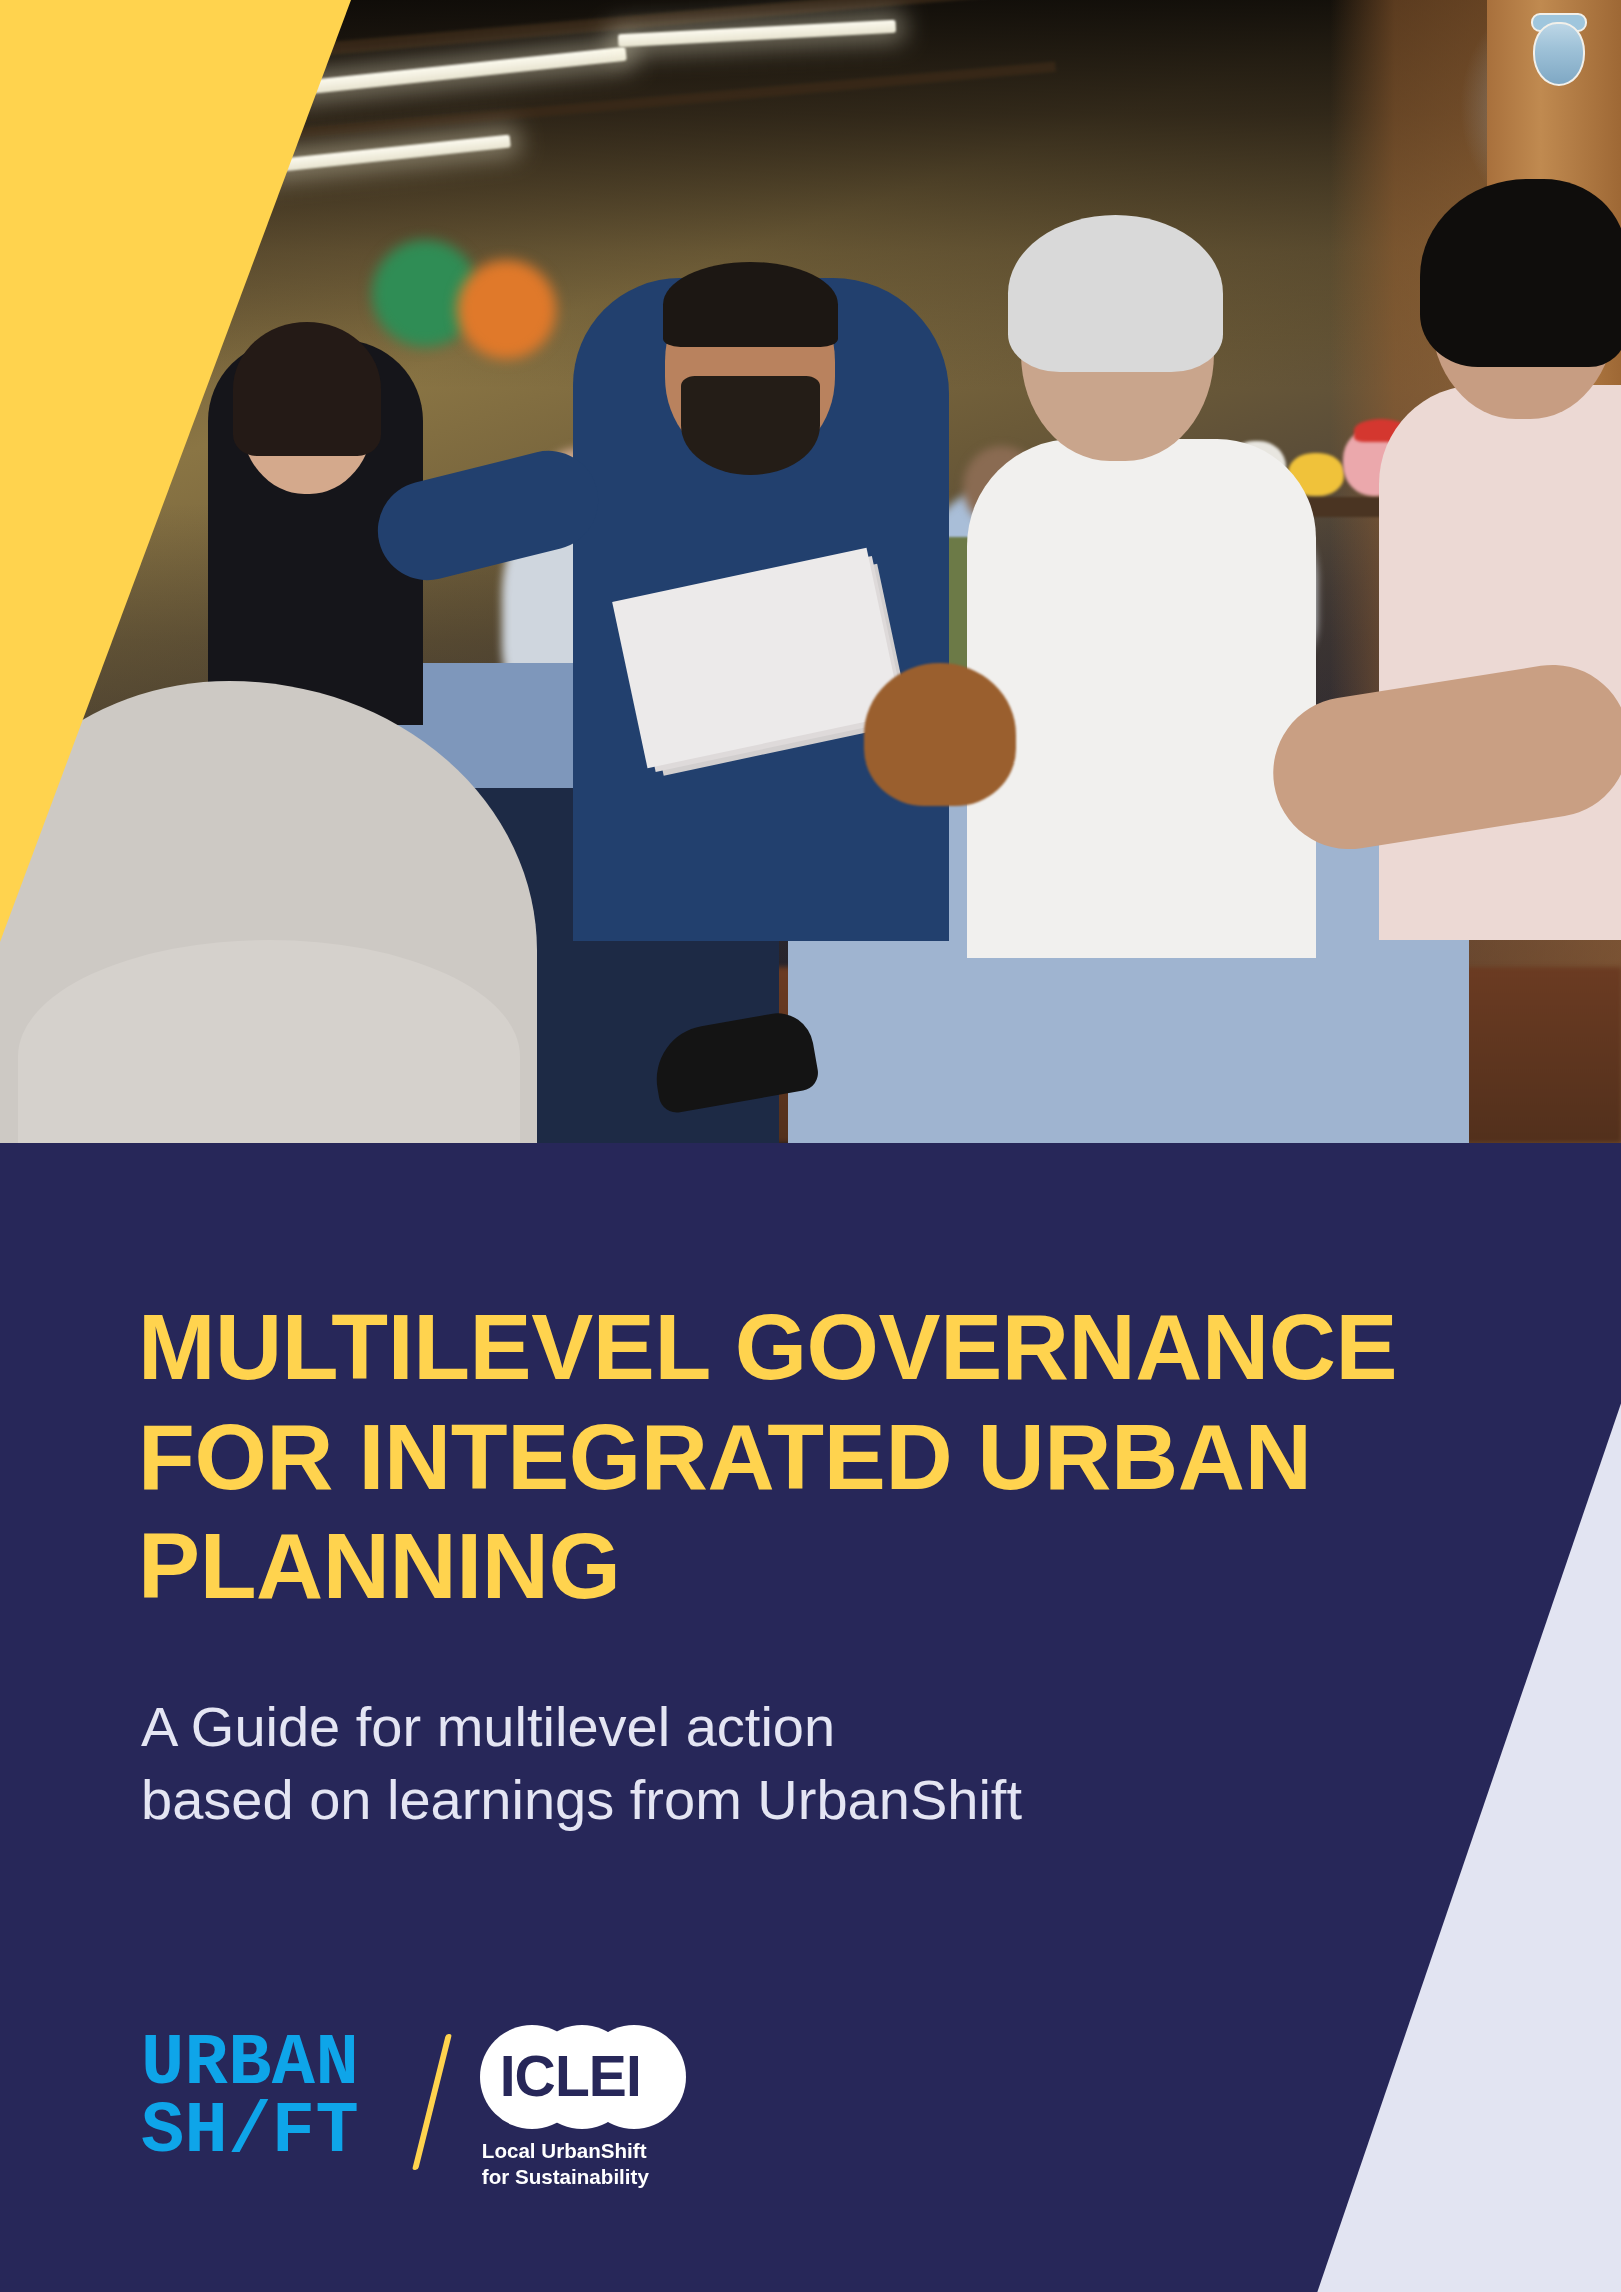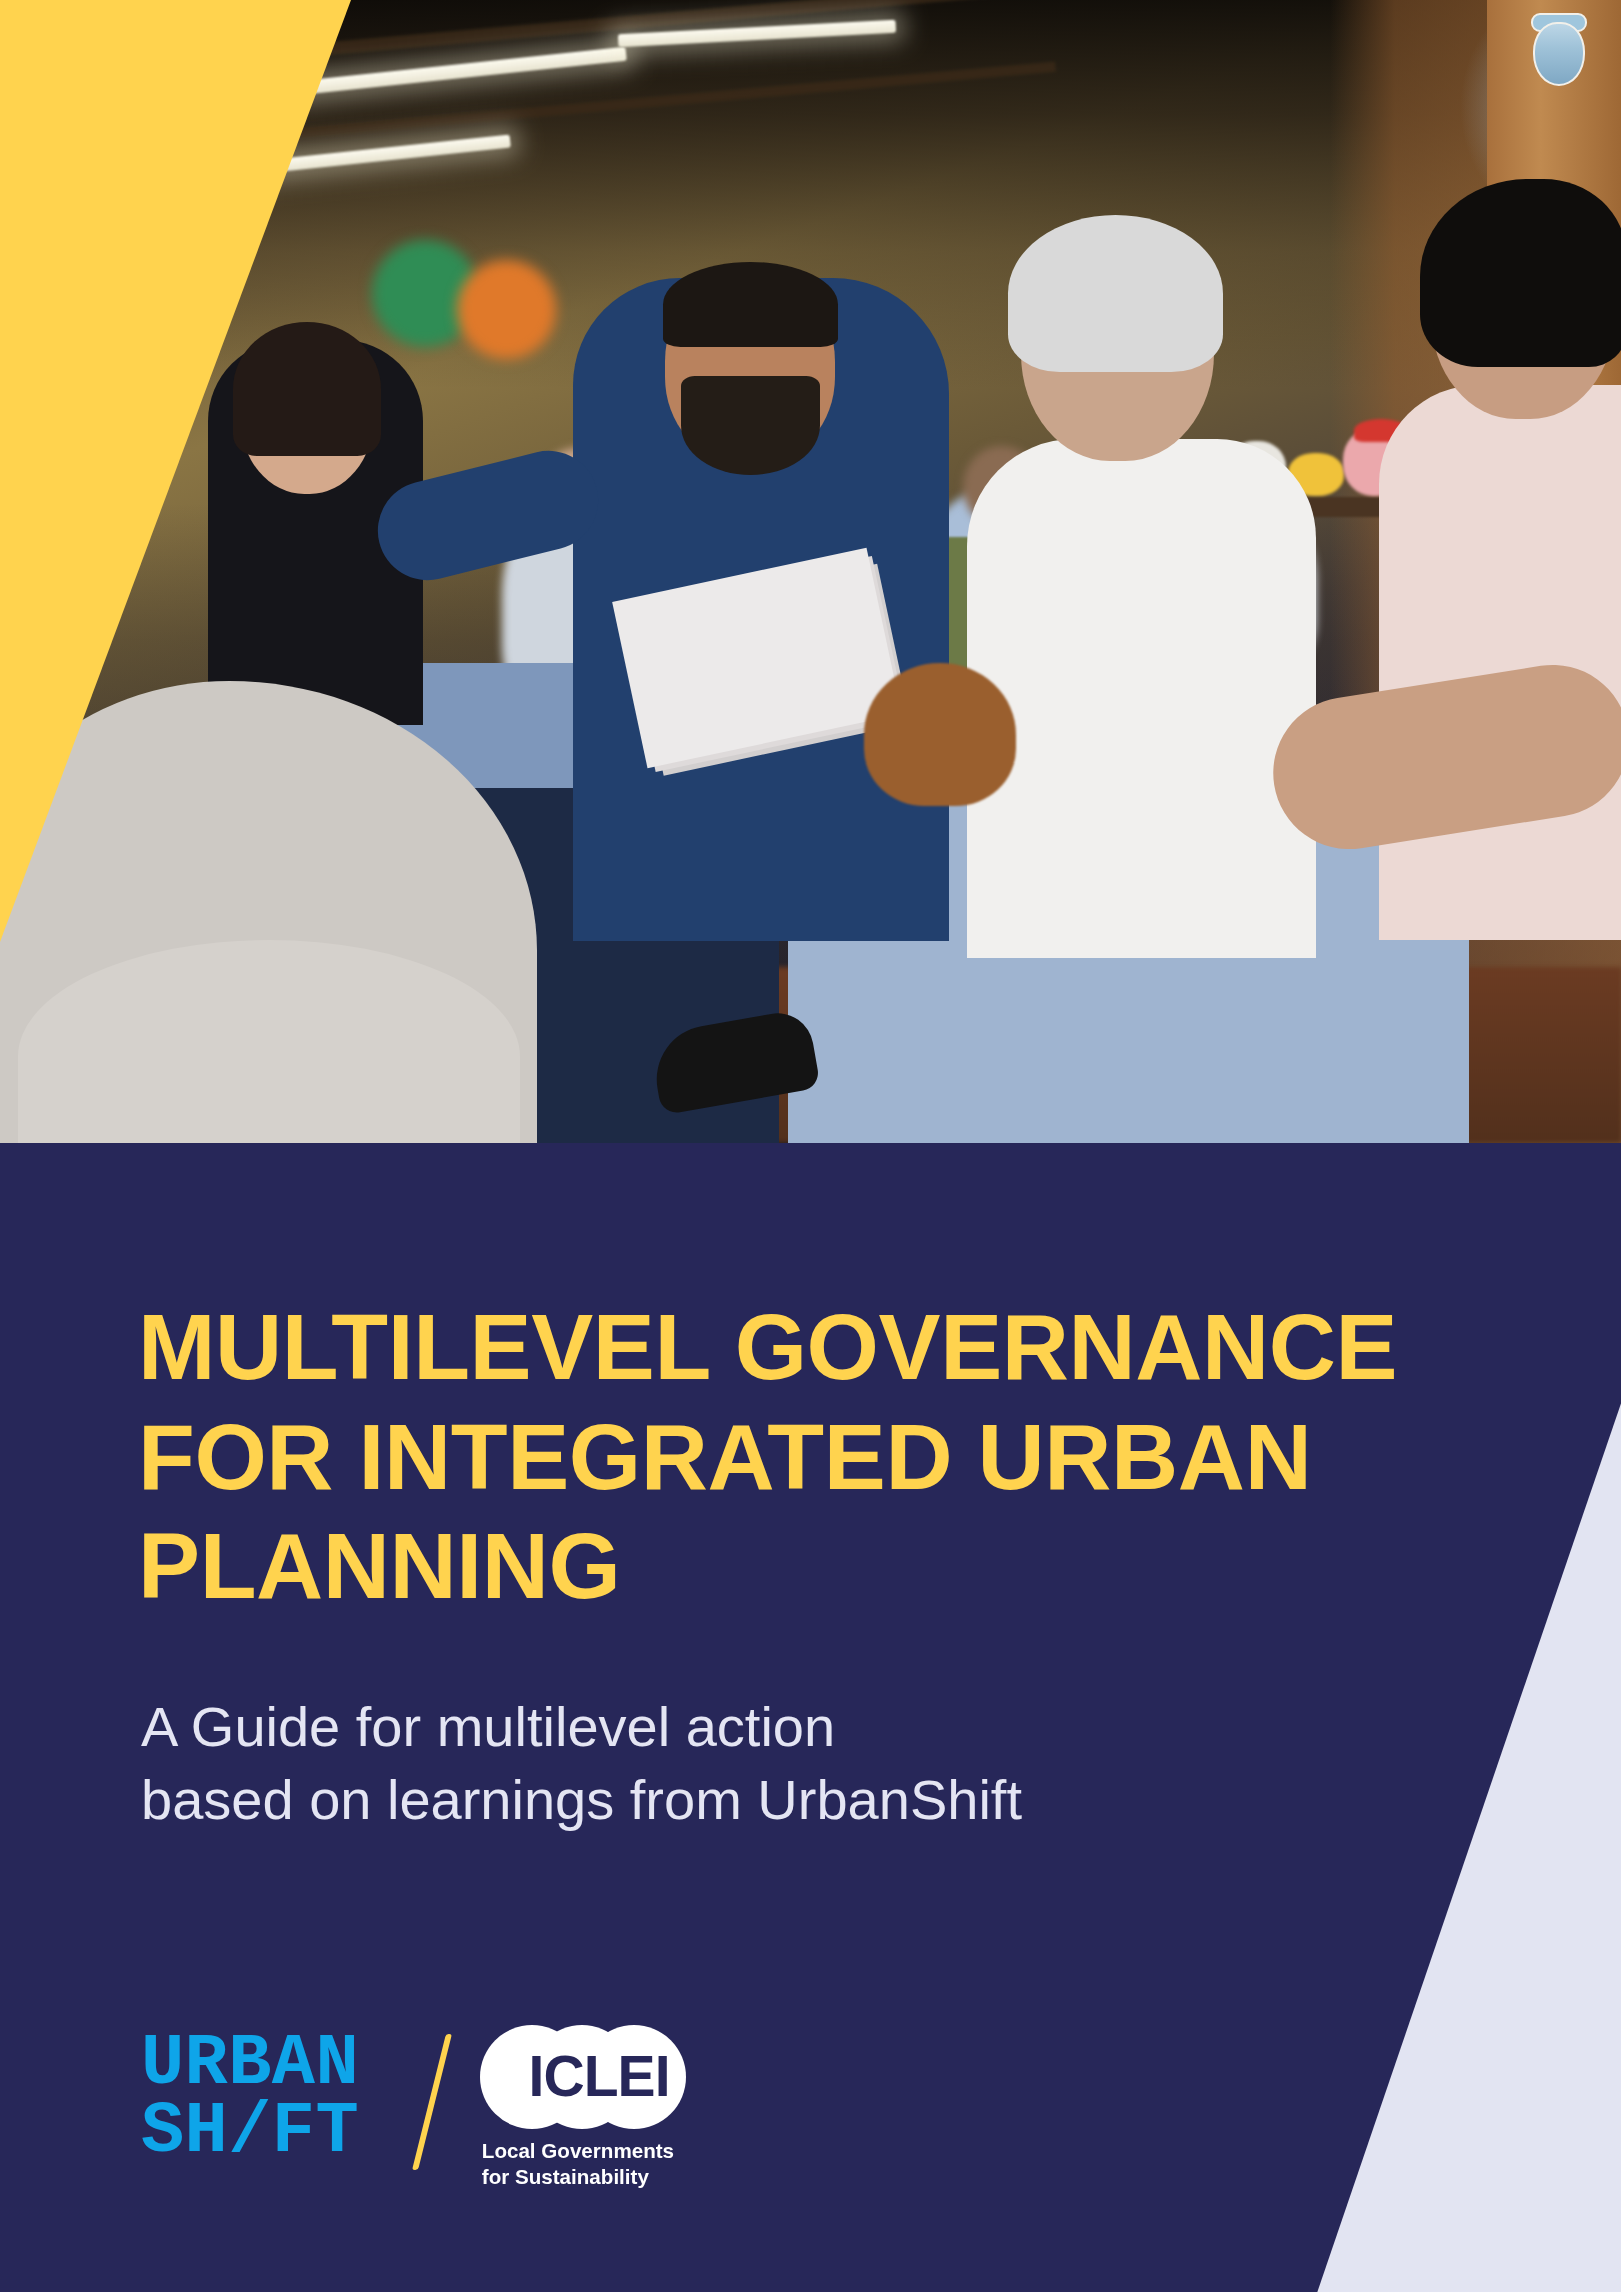--- a/index.html
+++ b/index.html
@@ -171,21 +171,21 @@
   .circ{ position:absolute; top:0; width:104px; height:104px; background:#FFFFFF; border-radius:50%;}
   .c1{ left:0; }
   .c2{ left:50px; }
   .c3{ left:102px; }
   .iclei-word{
     position:absolute; left:19.7px; top:23px; width:170px;
     color:#272759;
     font-family:"Liberation Sans Narrow","Liberation Sans",sans-serif;
     font-weight:bold; font-size:57px; line-height:1;
     letter-spacing:-0.9px;
-    text-align:right;
+    text-align:left;
   }
   .iclei-tag{
     position:absolute; left:1.8px; top:113px; width:204px;
     color:#FFFFFF;
     font-family:"Liberation Sans",sans-serif;
     font-weight:bold; font-size:20.6px; line-height:1.28;
     white-space:pre-line;
   }
 </style>
 </head>
@@ -278,20 +278,20 @@
 
       <div class="slash"></div>
 
       <div class="iclei">
         <div class="iclei-circles">
           <div class="circ c1"></div>
           <div class="circ c3"></div>
           <div class="circ c2"></div>
           <div class="iclei-word">ICLEI</div>
         </div>
-        <div class="iclei-tag">Local Governments
+        <div class="iclei-tag">Local UrbanShift
 for Sustainability</div>
       </div>
 
     </div>
   </div>
 </div>
 
 
 </body></html>

